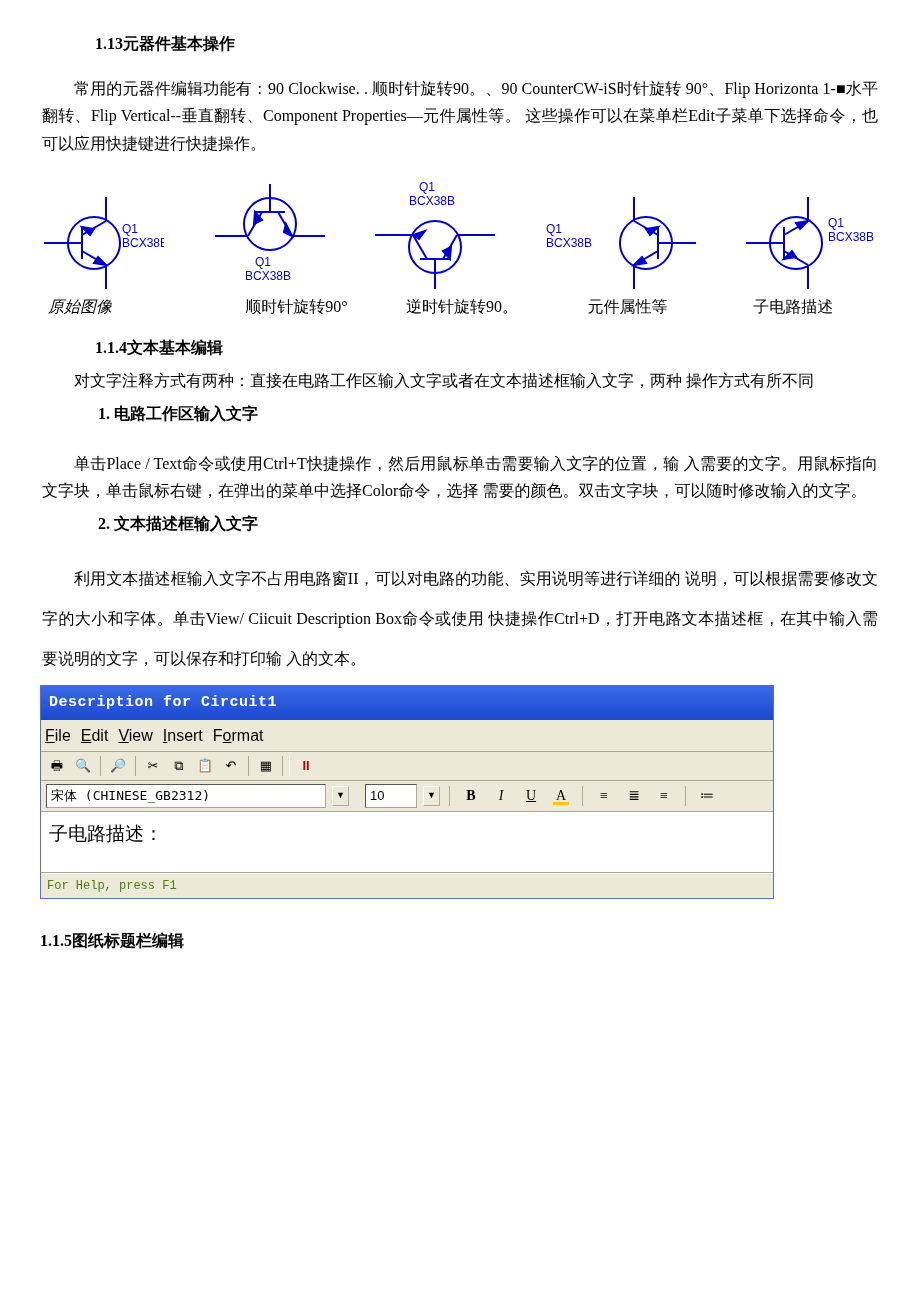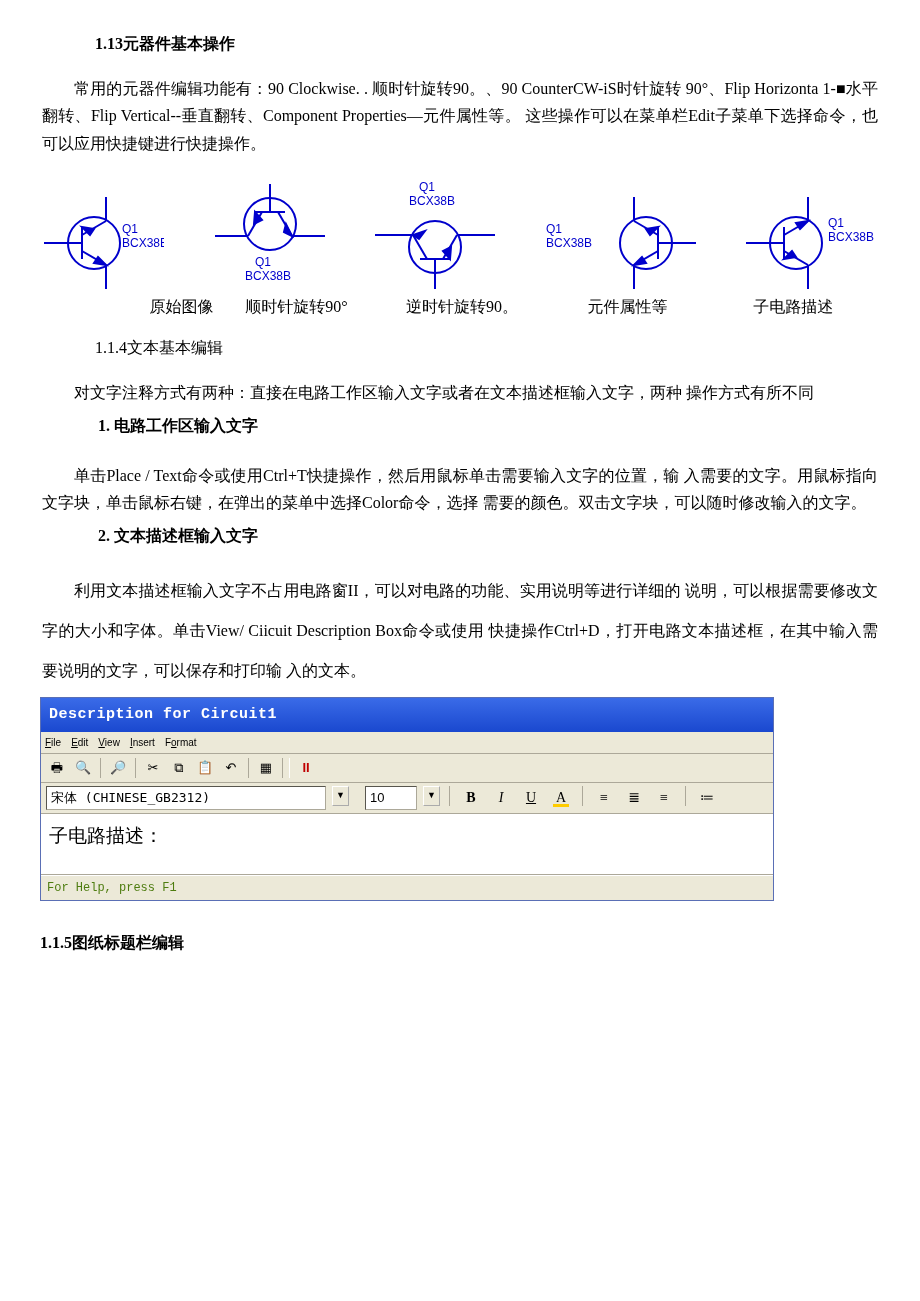--- a/index.html
+++ b/index.html
@@ -12,22 +12,22 @@
     padding: 30px 40px 40px 40px;
     width: 920px;
     box-sizing: border-box;
   }
   .heading-1 {
     font-weight: bold;
     margin: 0 0 18px 0;
     padding-left: 55px;
   }
   .heading-2 {
-    font-weight: normal;
-    margin: 14px 0 18px 0;
+    font-weight: bold;
+    margin: 14px 0 6px 0;
     padding-left: 55px;
   }
   .heading-3 {
     font-weight: bold;
     margin: 4px 0 22px 0;
     padding-left: 58px;
   }
   .para {
     margin: 0 0 6px 0;
     text-indent: 2em;
@@ -63,21 +63,21 @@
     display: flex;
     justify-content: space-between;
     margin: 0 0 10px 0;
     padding: 0 4px;
   }
   .caption {
     flex: 1;
     text-align: center;
     font-size: 16px;
   }
-  .caption:first-child { text-align:right; padding-left:4px;}
+  .caption:first-child { text-align:left; padding-left:4px;font-style:italic;}
   .caption:last-child { text-align:center; }
 
   
   .desc-window {
     border: 1px solid #5a6fb5;
     width: 732px;
     margin: 6px 0 28px 0;
     font-family: Tahoma, Arial, sans-serif;
     font-size: 12px;
   }
@@ -88,21 +88,21 @@
     font-weight: bold;
     font-size: 15px;
     padding: 4px 8px 4px 8px;
     letter-spacing: 0.5px;
   }
   .desc-menu {
     background: #ece9d8;
     border-bottom: 1px solid #aca899;
     padding: 2px 4px;
     font-family: "MS Sans Serif", Tahoma, sans-serif;
-    font-size: 10px;
+    font-size: 16px;
     display: flex;
     gap: 10px;
   }
   .desc-menu span {
     cursor: default;
   }
   .ul { text-decoration: underline; }
   .desc-toolbar {
     background: #ece9d8;
     border-bottom: 1px solid #aca899;
@@ -118,21 +118,21 @@
     font-family: "Segoe UI Symbol","Arial Unicode MS", sans-serif;
     font-size: 13px;
   }
   .tb-sep { width:1px; height:20px; background:#aca899; margin:0 3px; }
   .tb-sep2 { width:6px; height:20px; border-left:1px solid #aca899; border-right:1px solid #fff; margin:0 2px; }
   .desc-format {
     background: #ece9d8;
     border-bottom: 1px solid #aca899;
     padding: 3px 5px;
     display: flex;
-    align-items: flex-start;
+    align-items: center;
     gap: 6px;
   }
   .font-box {
     background:#fff; border:1px inset #aca899;
     height:20px; padding:1px 4px;
     font-family:"SimSun","宋体", monospace;
     font-size:13px;
     display:flex; align-items:center;
     width:270px;
     justify-content:space-between;

